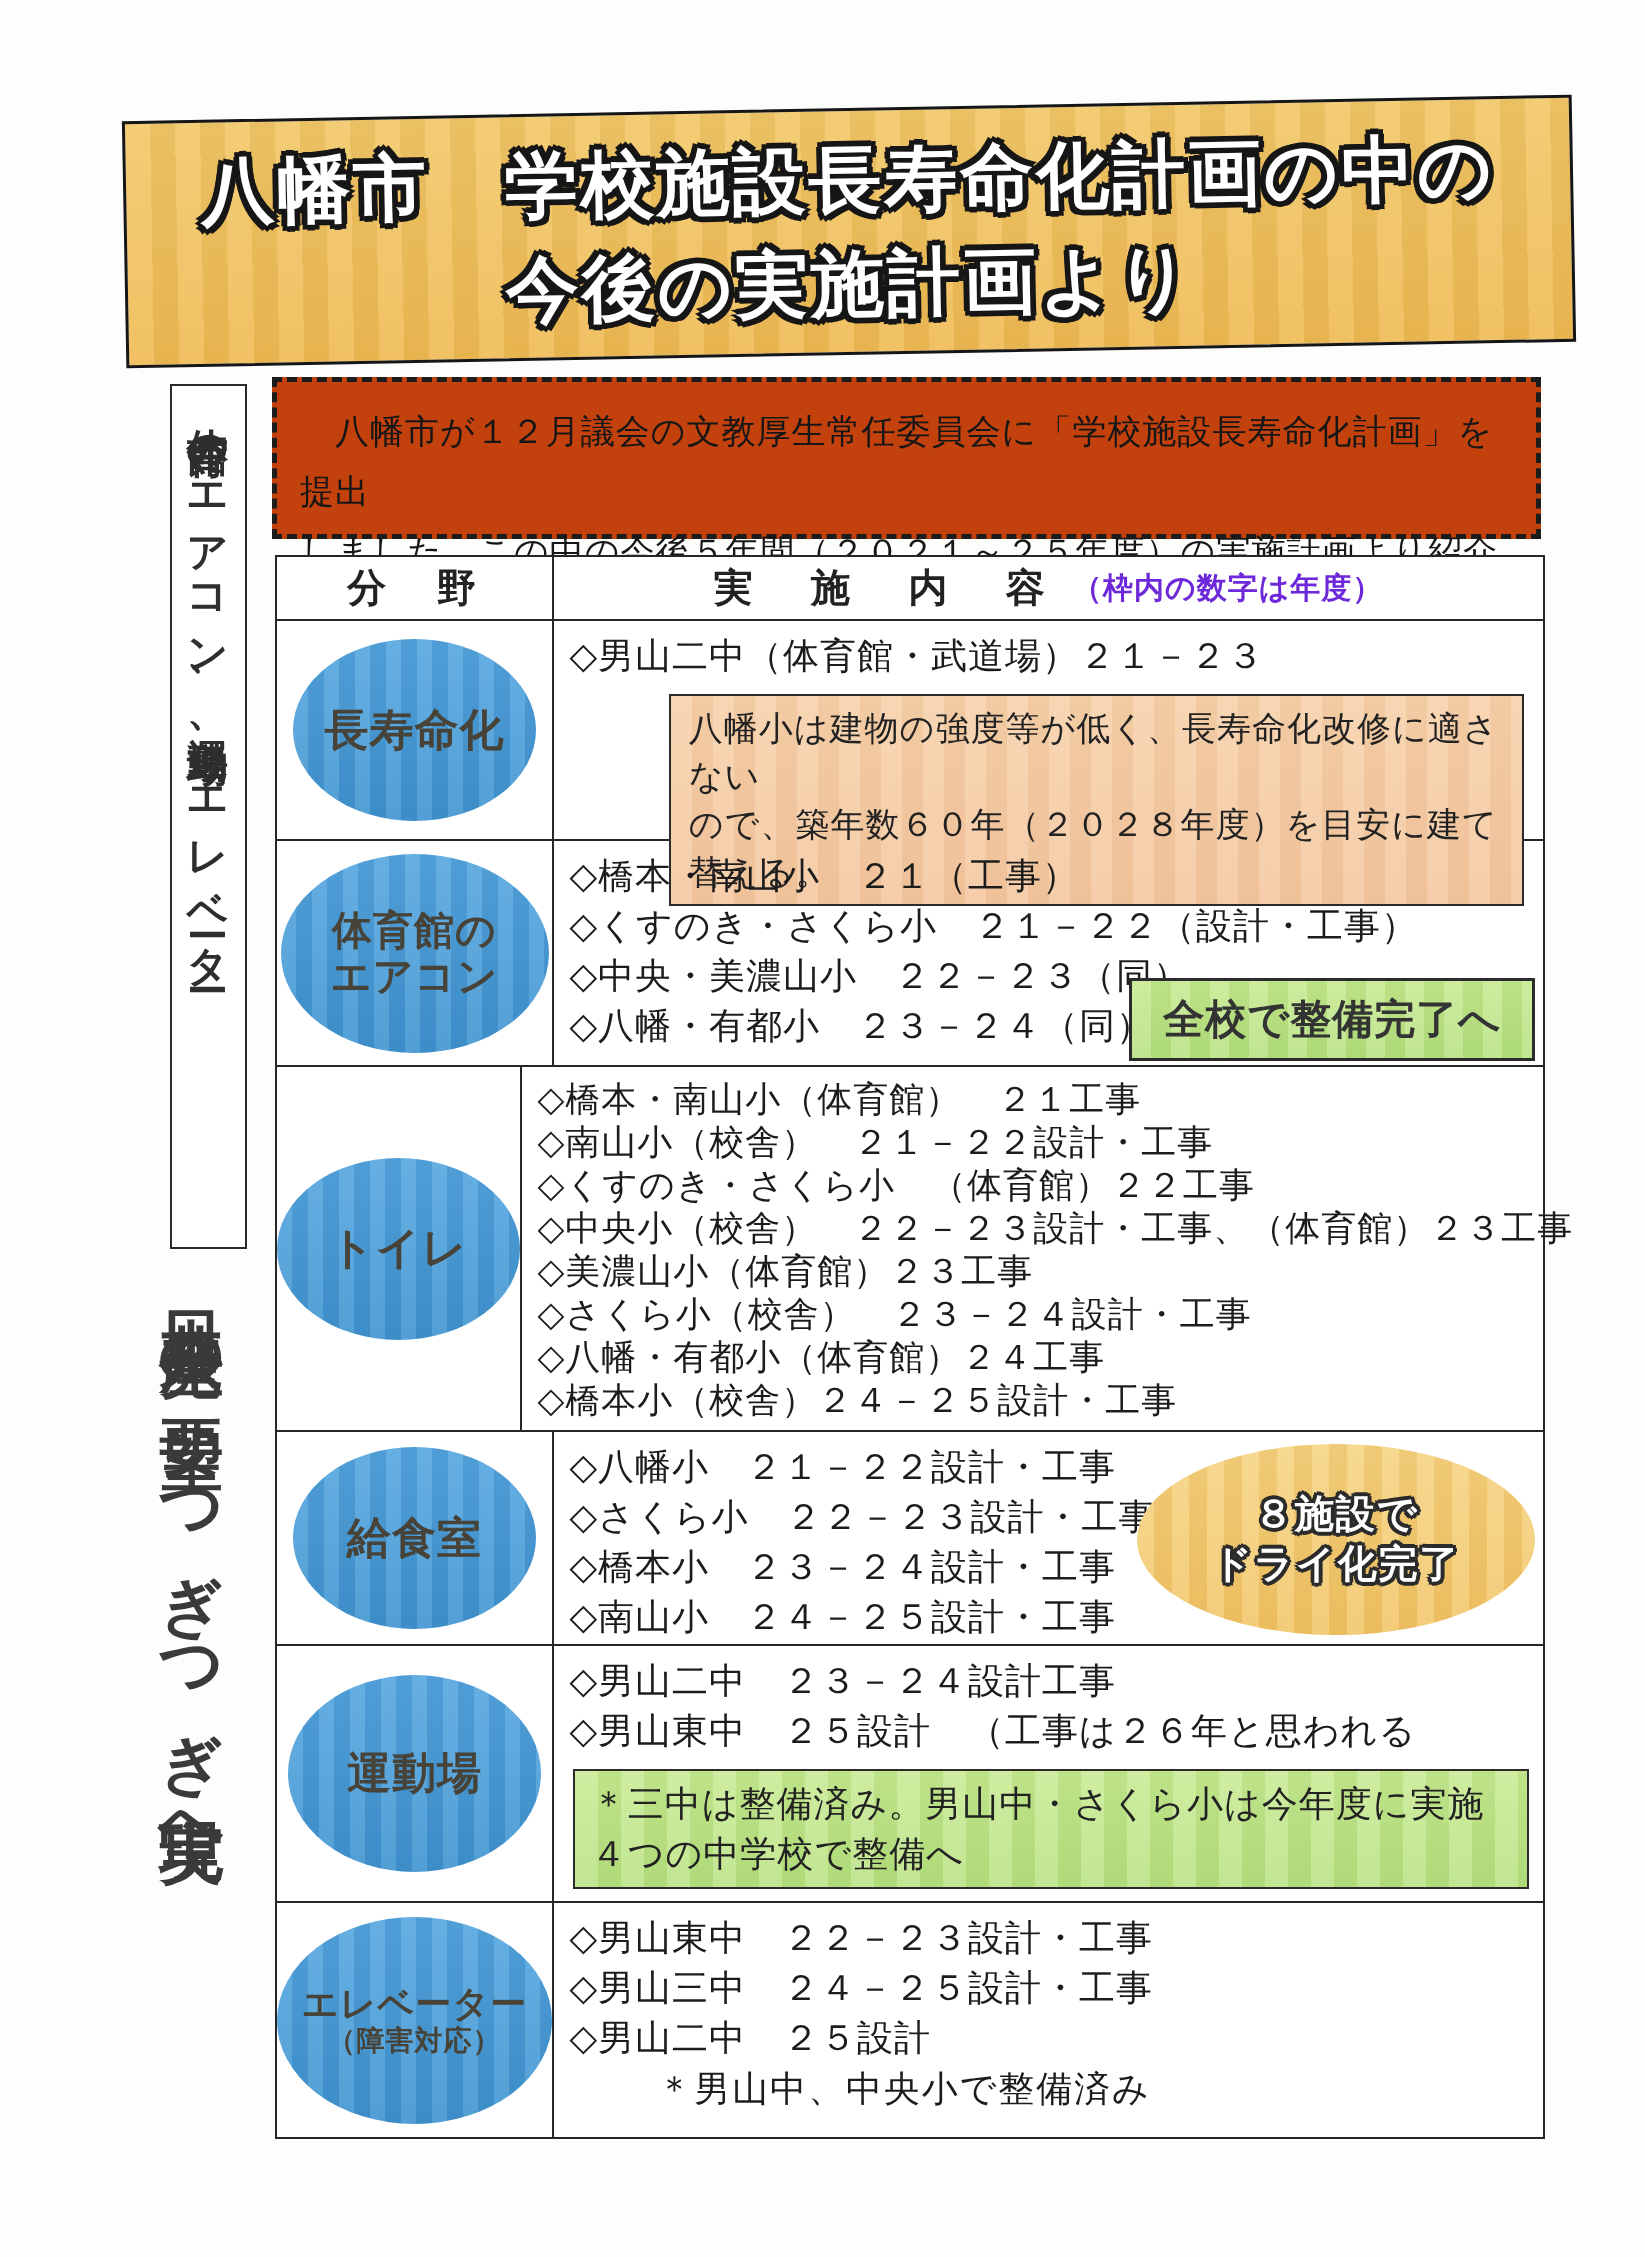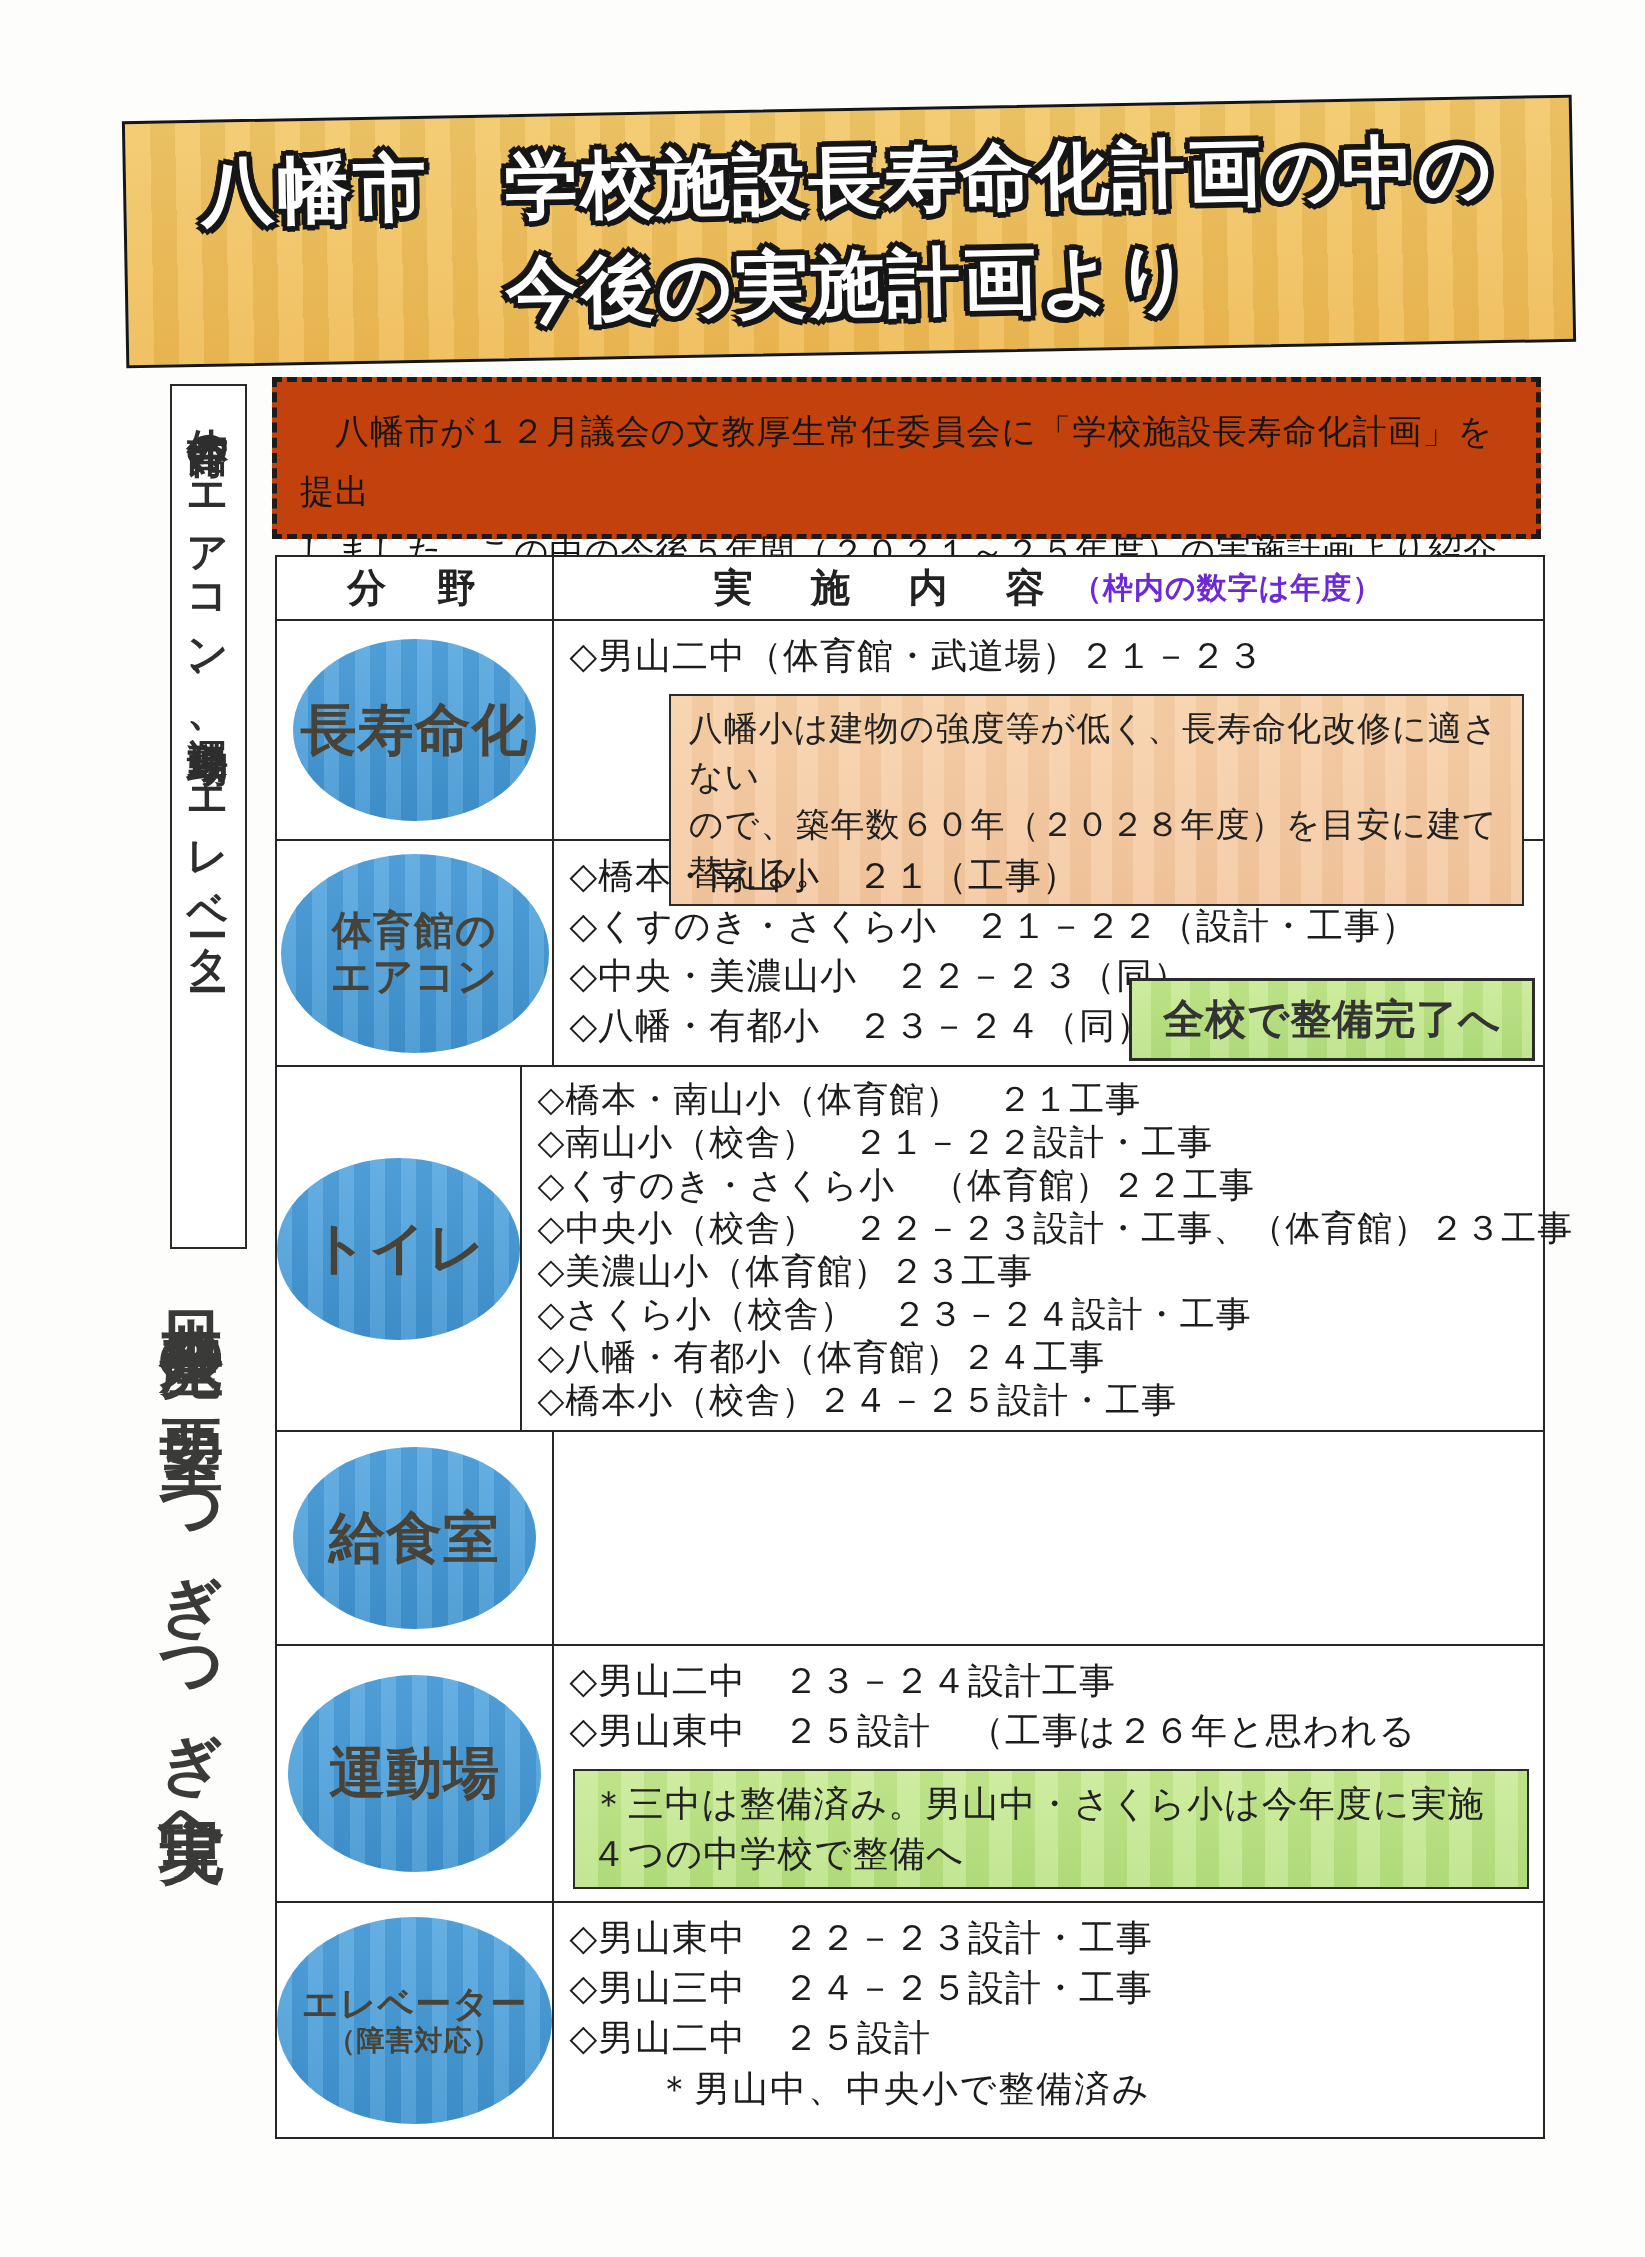--- a/index.html
+++ b/index.html
@@ -98,21 +98,21 @@
       repeating-linear-gradient(90deg,rgba(255,255,255,.10) 0 15.4px,rgba(0,0,40,.05) 15.4px 31px),
       linear-gradient(180deg,#54a6e0,#3f94d0);
     border-radius:50%;
     display:flex;flex-direction:column;align-items:center;justify-content:center;
     width:243px;height:182px;
   }
   .trow-1 .ellipse{width:268px;height:199px;}
   .trow-4 .ellipse{width:253px;height:197px;}
   .trow-5 .ellipse{width:282px;height:207px;}
   .ellipse .label-line{
-    font-size:56px;font-weight:bold;color:#474338;line-height:1.15;letter-spacing:1px;white-space:nowrap;
+    font-size:44px;font-weight:bold;color:#474338;line-height:1.15;letter-spacing:1px;white-space:nowrap;
   }
   .trow-1 .ellipse .label-line{font-size:40px;}
   .trow-5 .ellipse .label-line:nth-child(1){font-size:36px;}
   .trow-5 .ellipse .label-line:nth-child(2){font-size:28px;}
   
   .item-line{
     font-size:36px;color:#1c1c1c;letter-spacing:1px;line-height:50px;white-space:nowrap;
   }
   .trow-2 .item-line{line-height:43px;font-size:35px;}
   
@@ -234,20 +234,30 @@
           <div class="item-line">◇八幡・有都小（体育館）２４工事</div>
           <div class="item-line">◇橋本小（校舎）２４－２５設計・工事</div>
         </div>
       </div>
       <div class="trow trow-3">
         <div class="cell-label">
           <div class="ellipse">
             <div class="label-line">給食室</div>
           </div>
         </div>
+        <div class="cell-content">
+          <div class="item-line">◇八幡小　２１－２２設計・工事</div>
+          <div class="item-line">◇さくら小　２２－２３設計・工事</div>
+          <div class="item-line">◇橋本小　２３－２４設計・工事</div>
+          <div class="item-line">◇南山小　２４－２５設計・工事</div>
+          <div class="note note-orange-ellipse">
+            <div>８施設で</div>
+            <div>ドライ化完了</div>
+          </div>
+        </div>
       </div>
       <div class="trow trow-4">
         <div class="cell-label">
           <div class="ellipse">
             <div class="label-line">運動場</div>
           </div>
         </div>
         <div class="cell-content">
           <div class="item-line">◇男山二中　２３－２４設計工事</div>
           <div class="item-line">◇男山東中　２５設計　（工事は２６年と思われる</div>

